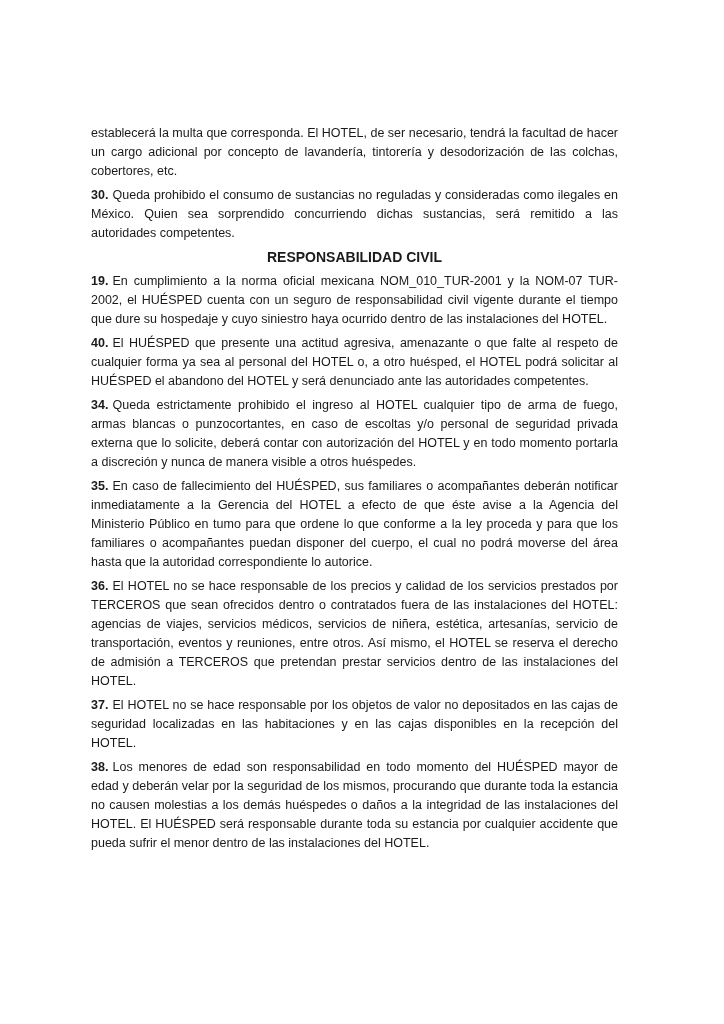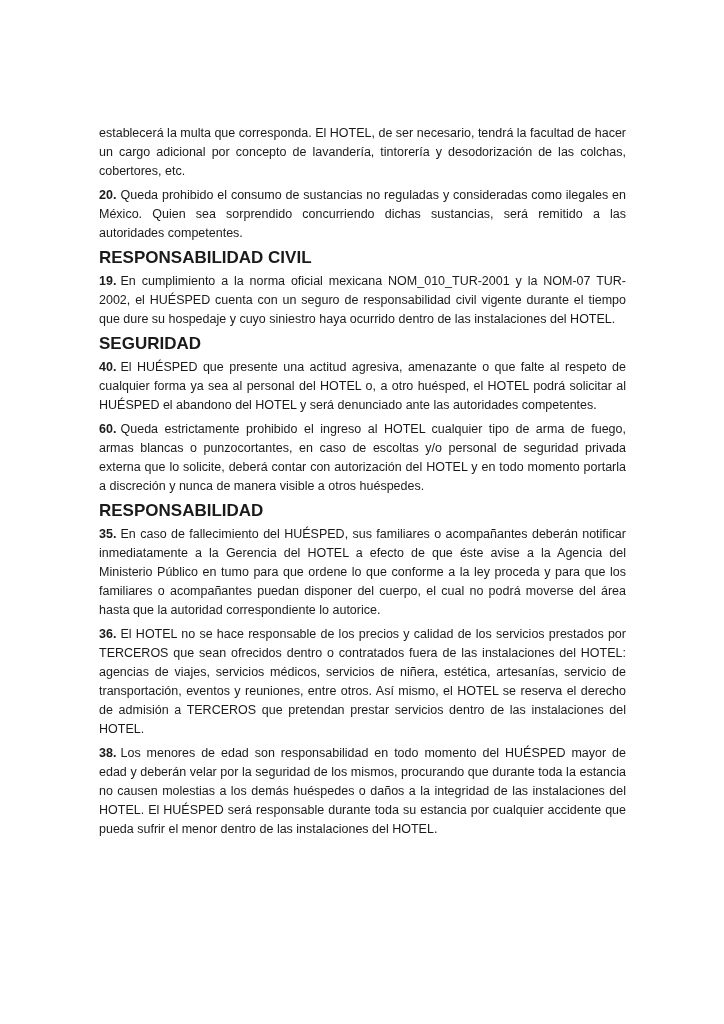--- a/index.html
+++ b/index.html
@@ -11,66 +11,66 @@
     position: relative;
     width: 724px;
     height: 1024px;
     background: #ffffff;
     overflow: hidden;
     font-family: "Liberation Sans", "DejaVu Sans", sans-serif;
     color: #1a1a1a;
   }
   .content {
     position: absolute;
-    left: 99px;
+    left: 91px;
     top: 124px;
     width: 527px;
   }
   .para {
     margin: 0 0 5px 0;
     font-size: 12.5px;
     line-height: 19px;
     text-align: justify;
     text-justify: inter-word;
   }
   .para .num {
     font-weight: bold;
     margin-right: 0.33em;
   }
   .heading {
     margin: 0 0 5px 0;
-    font-size: 17px;
+    font-size: 14px;
     line-height: 19px;
     font-weight: bold;
+    text-align: center;
   }
 </style>
 </head>
 <body>
 
 <div class="page">
   <div class="content">
 
     <p class="para"><span>establecerá la multa que corresponda. El HOTEL, de ser necesario, tendrá la facultad de hacer un cargo adicional por concepto de lavandería, tintorería y desodorización de las colchas, cobertores, etc.</span></p>
 
-    <p class="para"><strong class="num">20.</strong><span>Queda prohibido el consumo de sustancias no reguladas y consideradas como ilegales en México. Quien sea sorprendido concurriendo dichas sustancias, será remitido a las autoridades competentes.</span></p>
+    <p class="para"><strong class="num">30.</strong><span>Queda prohibido el consumo de sustancias no reguladas y consideradas como ilegales en México. Quien sea sorprendido concurriendo dichas sustancias, será remitido a las autoridades competentes.</span></p>
 
     <h2 class="heading">RESPONSABILIDAD CIVIL</h2>
 
     <p class="para"><strong class="num">19.</strong><span>En cumplimiento a la norma oficial mexicana NOM_010_TUR-2001 y la NOM-07 TUR-2002, el HUÉSPED cuenta con un seguro de responsabilidad civil vigente durante el tiempo que dure su hospedaje y cuyo siniestro haya ocurrido dentro de las instalaciones del HOTEL.</span></p>
 
-    <h2 class="heading">SEGURIDAD</h2>
 
     <p class="para"><strong class="num">40.</strong><span>El HUÉSPED que presente una actitud agresiva, amenazante o que falte al respeto de cualquier forma ya sea al personal del HOTEL o, a otro huésped, el HOTEL podrá solicitar al HUÉSPED el abandono del HOTEL y será denunciado ante las autoridades competentes.</span></p>
 
 
-    <p class="para"><strong class="num">60.</strong><span>Queda estrictamente prohibido el ingreso al HOTEL cualquier tipo de arma de fuego, armas blancas o punzocortantes, en caso de escoltas y/o personal de seguridad privada externa que lo solicite, deberá contar con autorización del HOTEL y en todo momento portarla a discreción y nunca de manera visible a otros huéspedes.</span></p>
+    <p class="para"><strong class="num">34.</strong><span>Queda estrictamente prohibido el ingreso al HOTEL cualquier tipo de arma de fuego, armas blancas o punzocortantes, en caso de escoltas y/o personal de seguridad privada externa que lo solicite, deberá contar con autorización del HOTEL y en todo momento portarla a discreción y nunca de manera visible a otros huéspedes.</span></p>
 
-    <h2 class="heading">RESPONSABILIDAD</h2>
 
     <p class="para"><strong class="num">35.</strong><span>En caso de fallecimiento del HUÉSPED, sus familiares o acompañantes deberán notificar inmediatamente a la Gerencia del HOTEL a efecto de que éste avise a la Agencia del Ministerio Público en tumo para que ordene lo que conforme a la ley proceda y para que los familiares o acompañantes puedan disponer del cuerpo, el cual no podrá moverse del área hasta que la autoridad correspondiente lo autorice.</span></p>
 
     <p class="para"><strong class="num">36.</strong><span>El HOTEL no se hace responsable de los precios y calidad de los servicios prestados por TERCEROS que sean ofrecidos dentro o contratados fuera de las instalaciones del HOTEL: agencias de viajes, servicios médicos, servicios de niñera, estética, artesanías, servicio de transportación, eventos y reuniones, entre otros. Así mismo, el HOTEL se reserva el derecho de admisión a TERCEROS que pretendan prestar servicios dentro de las instalaciones del HOTEL.</span></p>
 
+    <p class="para"><strong class="num">37.</strong><span>El HOTEL no se hace responsable por los objetos de valor no depositados en las cajas de seguridad localizadas en las habitaciones y en las cajas disponibles en la recepción del HOTEL.</span></p>
 
     <p class="para"><strong class="num">38.</strong><span>Los menores de edad son responsabilidad en todo momento del HUÉSPED mayor de edad y deberán velar por la seguridad de los mismos, procurando que durante toda la estancia no causen molestias a los demás huéspedes o daños a la integridad de las instalaciones del HOTEL. El HUÉSPED será responsable durante toda su estancia por cualquier accidente que pueda sufrir el menor dentro de las instalaciones del HOTEL.</span></p>
 
   </div>
 </div>
 
 </body></html>

